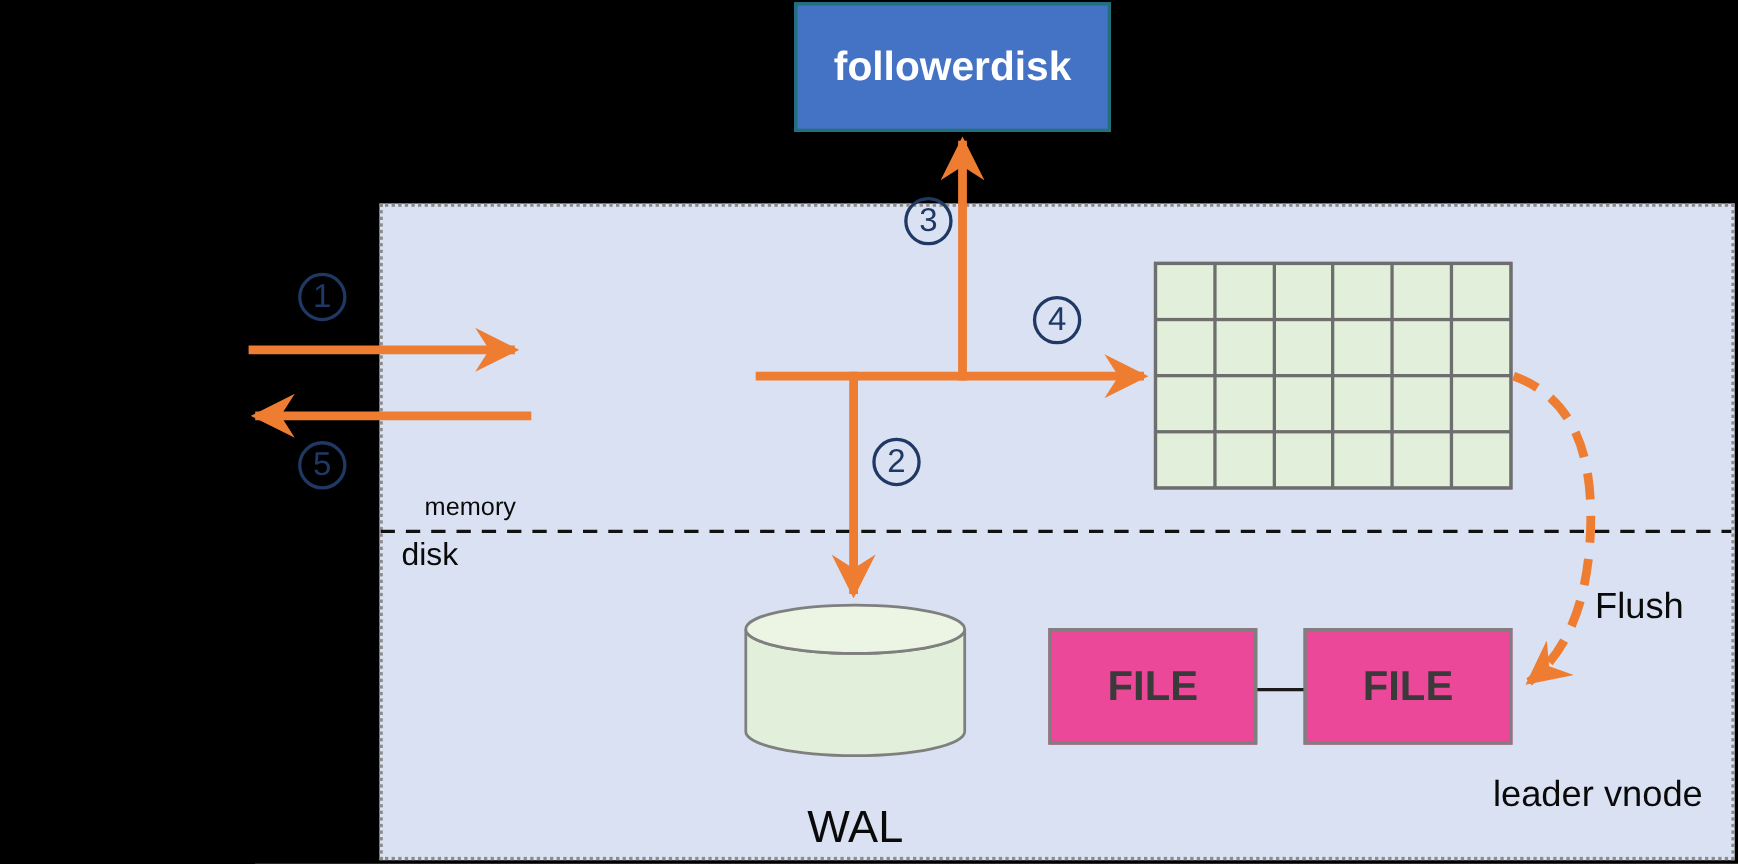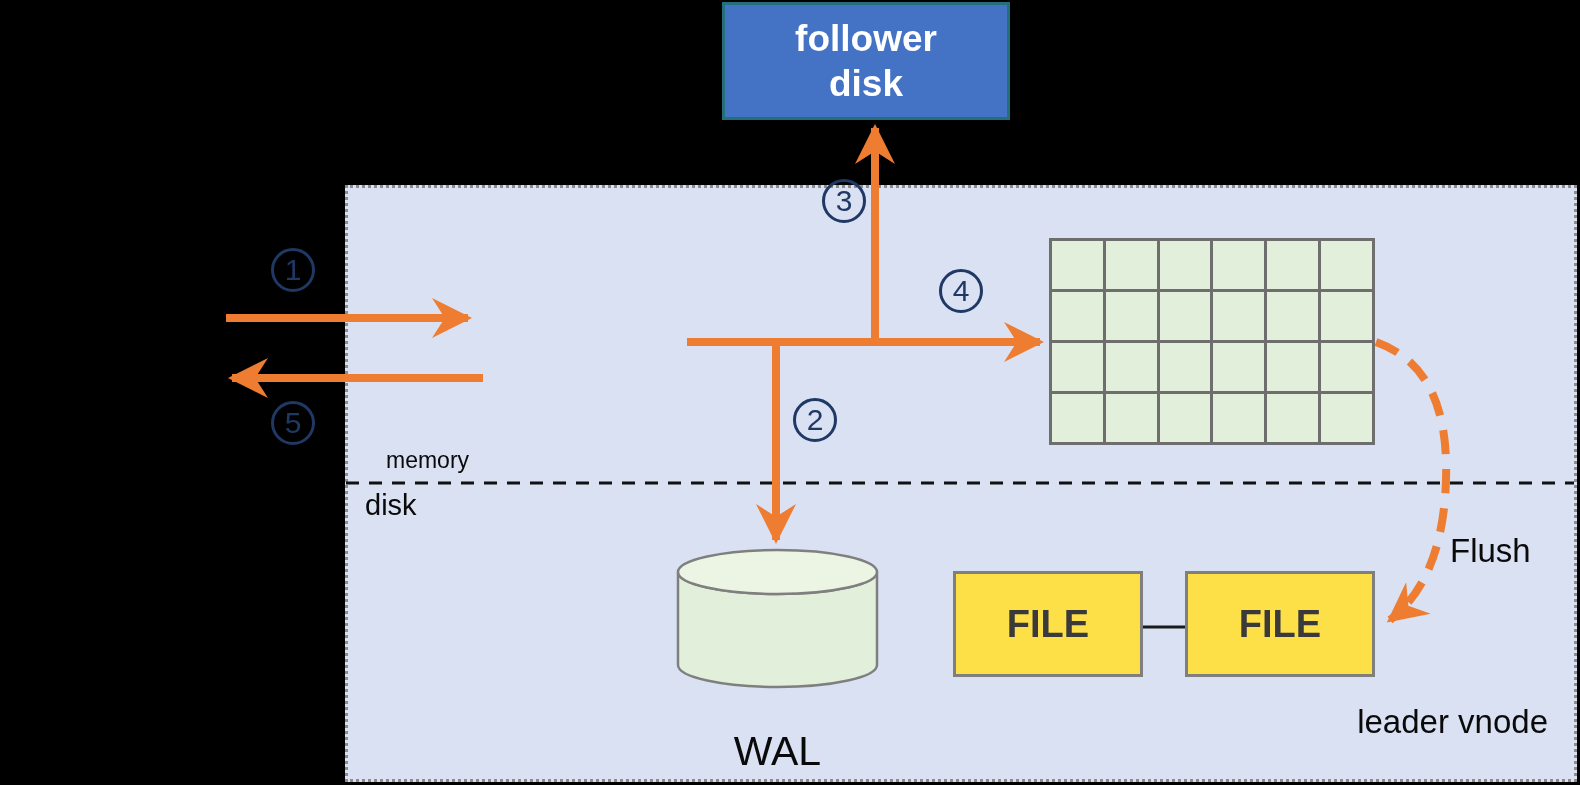--- a/index.html
+++ b/index.html
@@ -11,39 +11,39 @@
   .panel{
     position:absolute;left:345px;top:185px;width:1226px;height:591px;
     background:#D9E1F2;border:3px dotted #8c8c8c;
   }
   
   .bluebox{
     position:absolute;background:#4472C4;border:3px solid #21707A;
     color:#fff;font-weight:bold;display:flex;align-items:center;justify-content:center;
     text-align:center;box-sizing:border-box;
   }
-  #follower-box{left:722px;top:2px;width:288px;height:118px;font-size:37px;line-height:1.22;flex-direction:column;}
+  #follower-box{left:722px;top:2px;width:288px;height:118px;font-size:37px;line-height:1.22;}
   #app-box{left:2px;top:290px;width:223px;height:130px;font-size:40px;}
   
   #write-ellipse{
     position:absolute;left:475px;top:249px;width:212px;height:188px;border-radius:50%;
     background:#E2EFDA;border:3px solid #7f7f7f;box-sizing:border-box;
     display:flex;align-items:center;justify-content:center;
     font-size:42px;font-weight:bold;color:#3f3f3f;
   }
   
   #mem-grid{
     position:absolute;left:1049px;top:238px;width:326px;height:207px;box-sizing:border-box;
     display:grid;grid-template-columns:repeat(6,1fr);grid-template-rows:repeat(4,1fr);
     gap:3px;background:#6e6e6e;border:3px solid #6e6e6e;
   }
   #mem-grid .cell{background:#E2EFDA;}
   
   .filebox{
-    position:absolute;top:571px;width:190px;height:106px;background:#fde047;
+    position:absolute;top:571px;width:190px;height:106px;background:#ec4899;
     border:3px solid #7f7f7f;box-sizing:border-box;display:flex;align-items:center;justify-content:center;
     font-size:38px;font-weight:bold;color:#3a3a3a;
   }
   #file-left{left:953px;}
   #file-right{left:1185px;}
   
   .lbl{position:absolute;color:#0a0a0a;white-space:nowrap;}
   #lbl-memory{left:386px;top:447px;font-size:23px;}
   #lbl-disk{left:365px;top:489px;font-size:29px;}
   #lbl-wal{left:678px;top:708px;width:199px;text-align:center;font-size:41px;margin-top:20px;}

